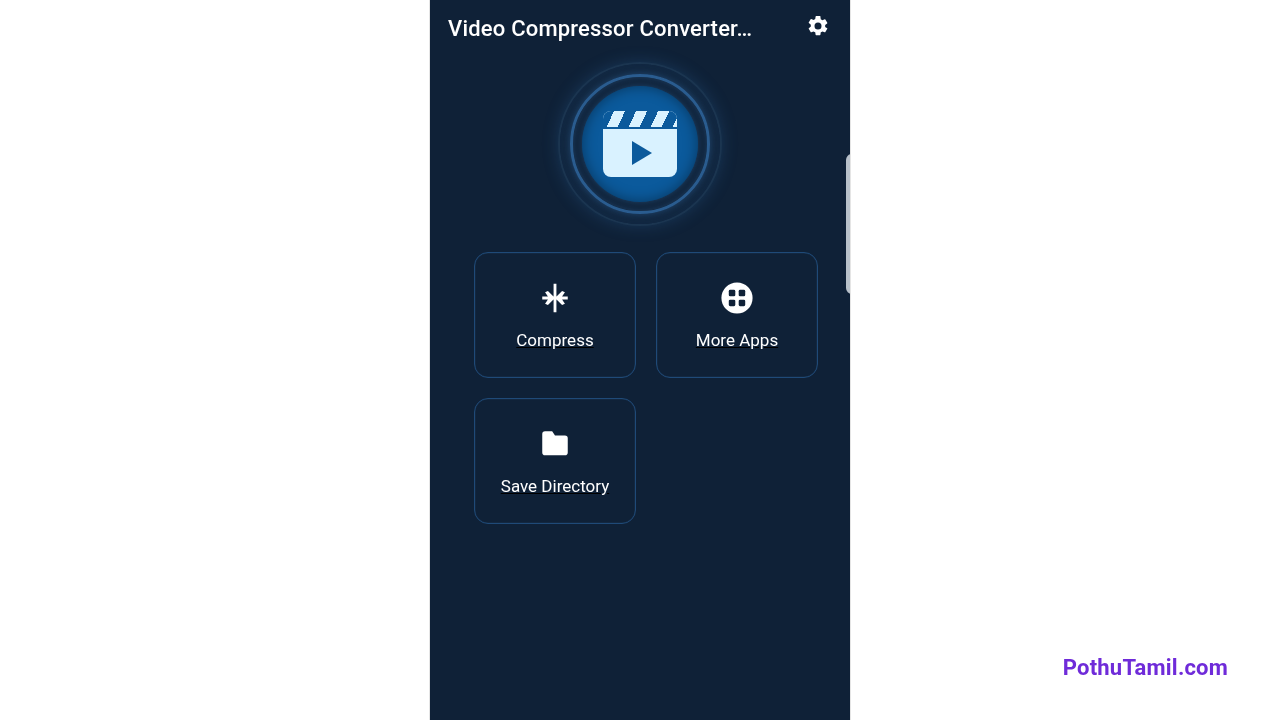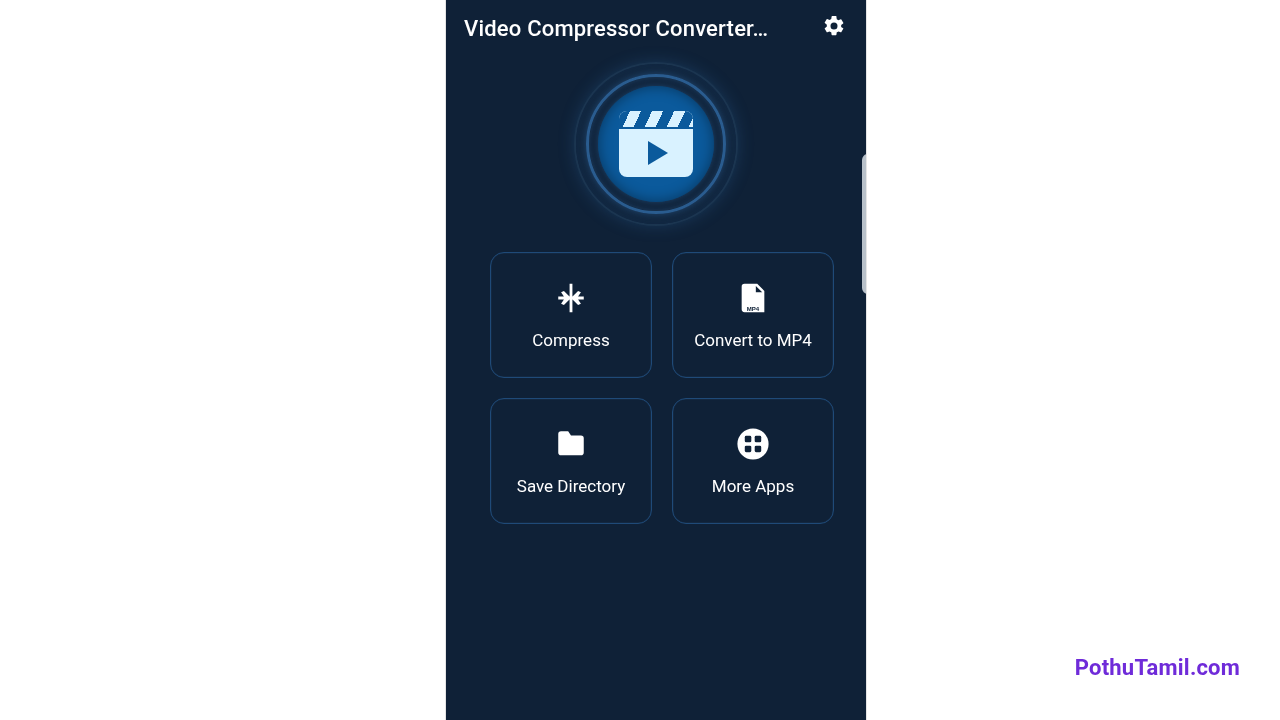--- a/index.html
+++ b/index.html
@@ -7,21 +7,21 @@
     padding: 0;
     width: 1280px;
     height: 720px;
     background: #ffffff;
     font-family: -apple-system, Roboto, "Helvetica Neue", Arial, sans-serif;
     overflow: hidden;
     position: relative;
   }
   .phone {
     position: absolute;
-    left: 446px;
+    left: 430px;
     top: 0;
     width: 420px;
     height: 720px;
     background: #0f2137;
     box-shadow: 0 0 0 1px rgba(0,0,0,0.1);
     overflow: hidden;
   }
   .sidebars {
     position: absolute;
     top: 0;
@@ -115,20 +115,21 @@
     width: 0; height: 0;
     border-left: 20px solid #0b5a9c;
     border-top: 12px solid transparent;
     border-bottom: 12px solid transparent;
   }
   .grid {
     display: grid;
     grid-template-columns: 1fr 1fr;
     gap: 20px;
     padding: 0 32px 20px 44px;
+    text-decoration: underline;
   }
   .tile {
     height: 124px;
     border-radius: 14px;
     background: #0f2137;
     border: 1.6px solid #1f4a78;
     display: flex;
     flex-direction: column;
     align-items: center;
     justify-content: center;
@@ -154,21 +155,21 @@
     right: -6px;
     top: 154px;
     width: 10px;
     height: 140px;
     background: #d6dde4;
     border-radius: 6px 0 0 6px;
     opacity: 0.85;
   }
   .watermark {
     position: absolute;
-    right: 40px;
+    right: 52px;
     bottom: 40px;
     color: #6f2bd9;
     font-weight: 700;
     font-size: 22px;
     letter-spacing: 0.2px;
   }
 </style>
 </head>
 <body>
 
@@ -204,52 +205,43 @@
 
     <div class="tile">
       <span class="tile-icon">
         <svg viewBox="0 0 24 24">
             <path d="M3 11h4l-2-3 2-1L12 12l-5 5-2-1 2-3H3v-2zm18 2h-4l2 3-2 1L12 12l5-5 2 1-2 3h4v2zM11 2h2v20h-2V2z"></path>
           </svg>
       </span>
       <span class="tile-label">Compress</span>
     </div>
 
-    <div class="tile">
-      <span class="tile-icon">
-        <svg viewBox="0 0 24 24">
-            <path d="M6 2h9l5 5v15a0 0 0 0 1 0 0H6a2 2 0 0 1-2-2V4a2 2 0 0 1 2-2zm8 1.5V8h4.5zM9 9l6 3-6 3V9zm-3 9h12v1.6H6z"></path>
-            <text x="12" y="21.4" font-size="4.3" text-anchor="middle" fill="#0f2137" font-family="Arial" font-weight="700">MP4</text>
-          </svg>
-      </span>
-      <span class="tile-label">Convert to MP4</span>
-    </div>
-
-
-
-    <div class="tile">
-      <span class="tile-icon">
-        <svg viewBox="0 0 24 24">
-            <path d="M3 5a2 2 0 0 1 2-2h5l2 3h7a2 2 0 0 1 2 2v10a2 2 0 0 1-2 2H5a2 2 0 0 1-2-2V5zm6 6h3v4H9v-4zm4 1 3 1.5L13 15v-3z"></path>
-          </svg>
-      </span>
-      <span class="tile-label">Save Directory</span>
-    </div>
+
+
 
     <div class="tile">
       <span class="tile-icon">
         <svg viewBox="0 0 24 24">
             <circle cx="12" cy="12" r="11" fill="#ffffff"></circle>
             <rect x="6.2" y="6.2" width="4.6" height="4.6" rx="1" fill="#0f2137"></rect>
             <rect x="13.2" y="6.2" width="4.6" height="4.6" rx="1" fill="#0f2137"></rect>
             <rect x="6.2" y="13.2" width="4.6" height="4.6" rx="1" fill="#0f2137"></rect>
             <rect x="13.2" y="13.2" width="4.6" height="4.6" rx="1" fill="#0f2137"></rect>
           </svg>
       </span>
       <span class="tile-label">More Apps</span>
     </div>
 
+    <div class="tile">
+      <span class="tile-icon">
+        <svg viewBox="0 0 24 24">
+            <path d="M3 5a2 2 0 0 1 2-2h5l2 3h7a2 2 0 0 1 2 2v10a2 2 0 0 1-2 2H5a2 2 0 0 1-2-2V5zm6 6h3v4H9v-4zm4 1 3 1.5L13 15v-3z"></path>
+          </svg>
+      </span>
+      <span class="tile-label">Save Directory</span>
+    </div>
+
   </div>
 
   <div class="scroll-thumb"></div>
 </div>
 
 <div class="watermark">PothuTamil.com</div>
 
 </body></html>

